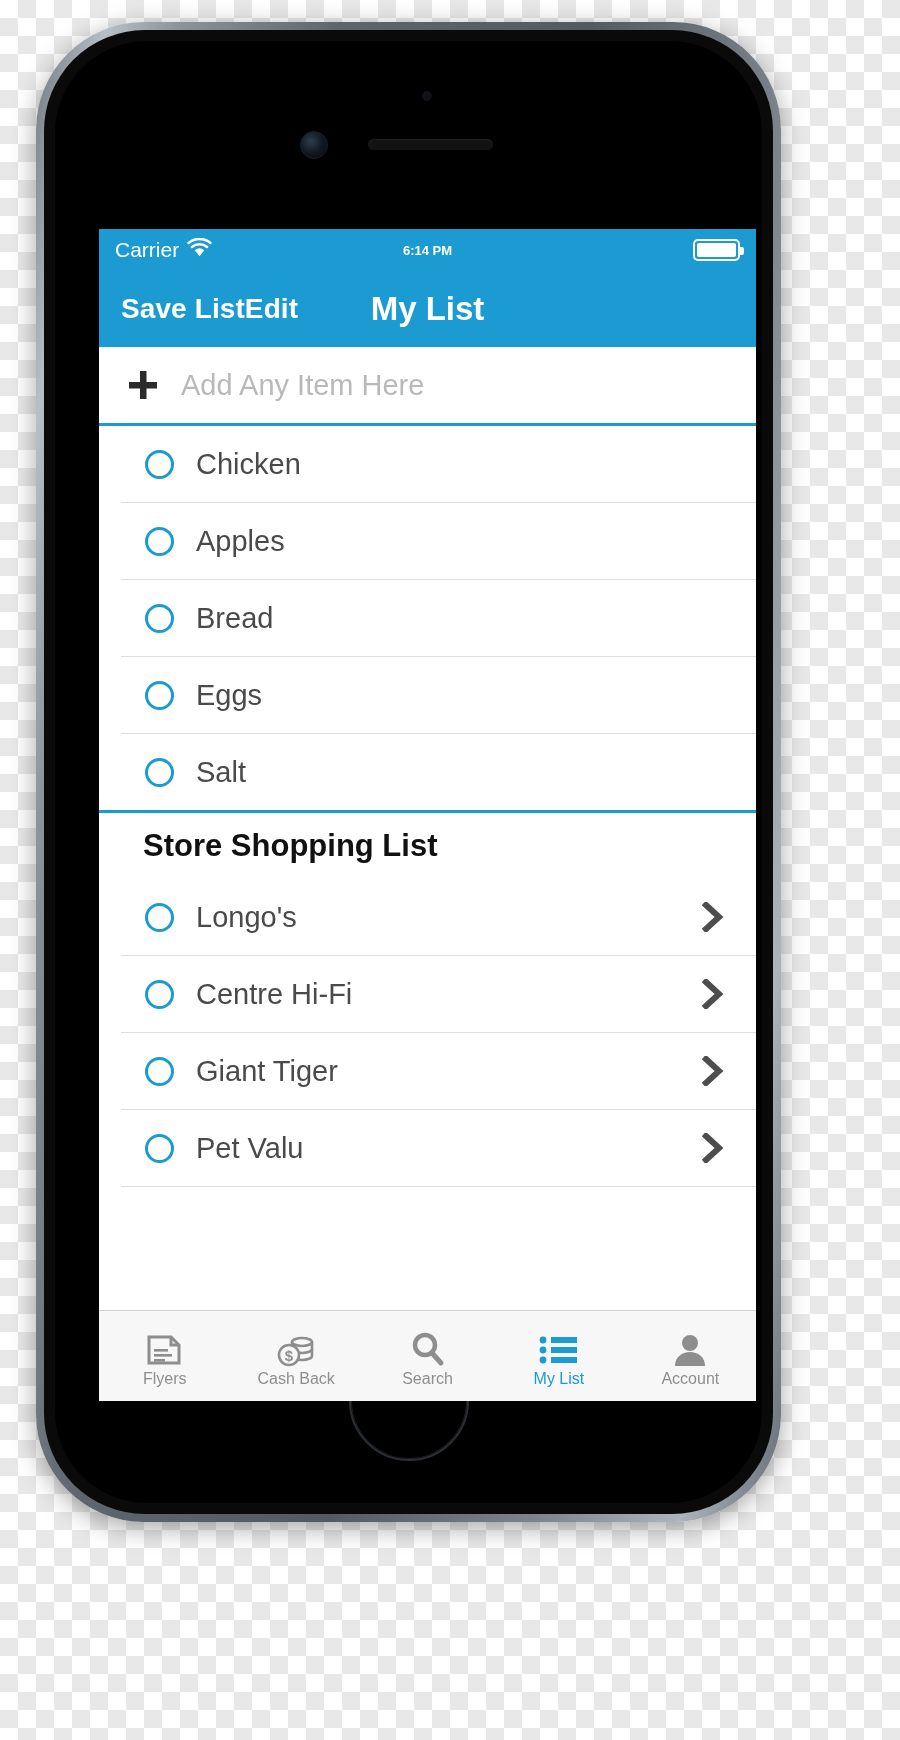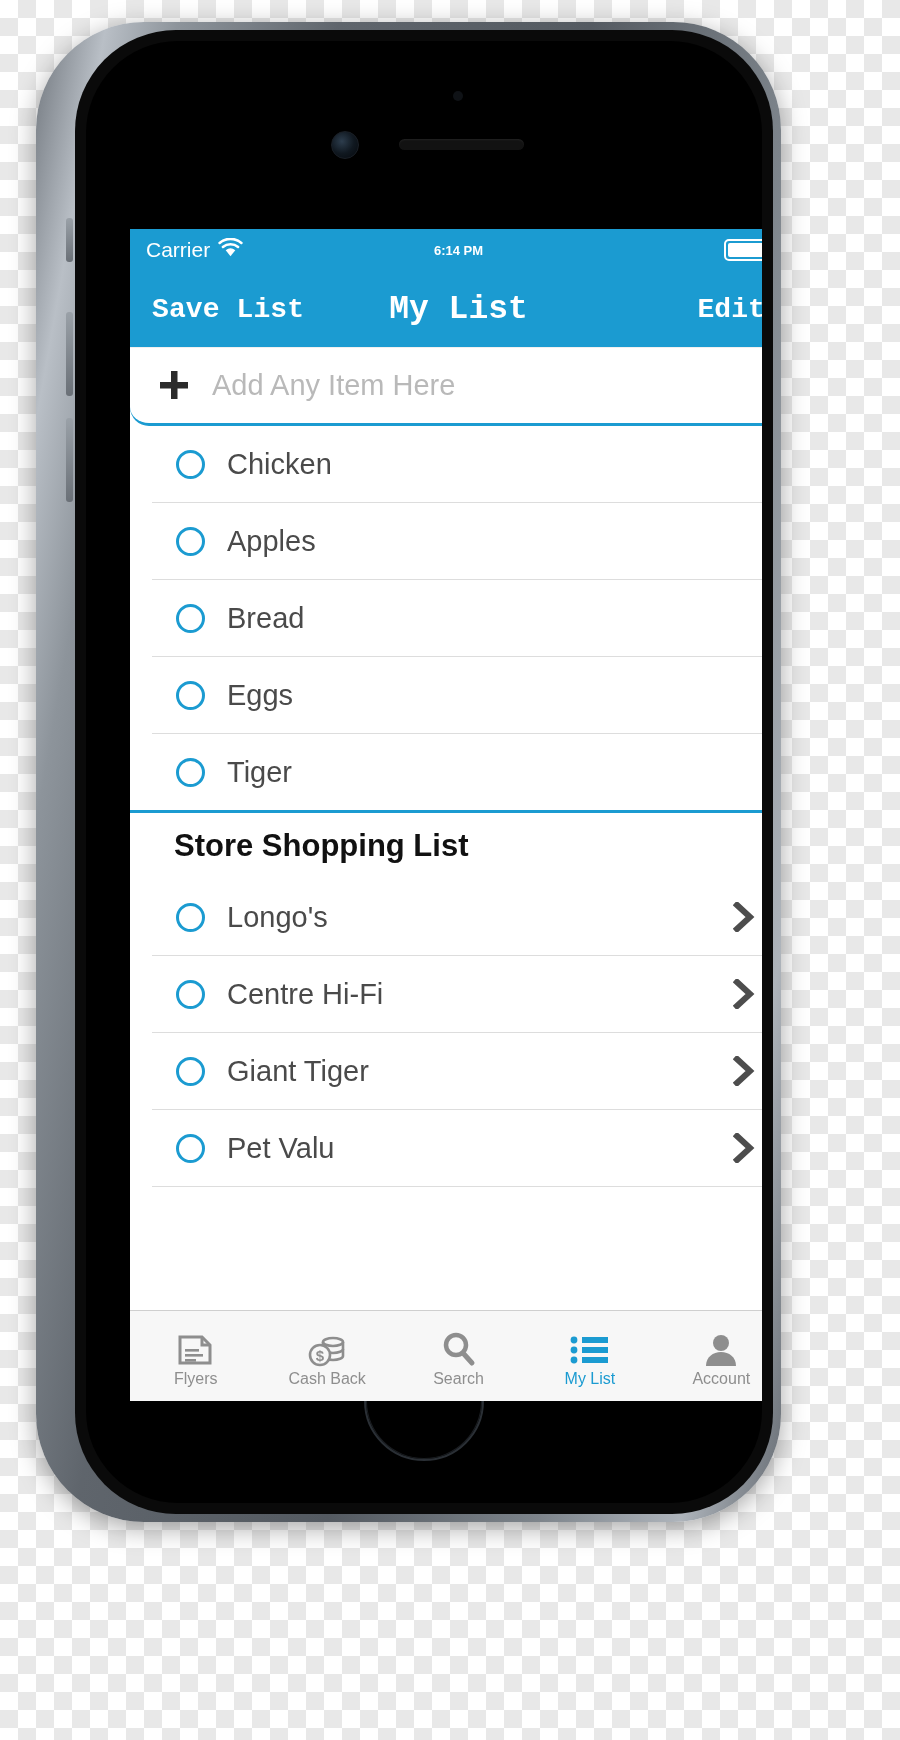--- a/index.html
+++ b/index.html
@@ -27,21 +27,20 @@
     width:745px;height:1500px;
     border-radius:108px;
     background:linear-gradient(100deg,#6f757c 0%,#b9bfc6 7%,#8d949b 14%,#5f656c 30%,#545a61 55%,#7d848b 76%,#aeb4bb 90%,#666c73 100%);
     box-shadow:0 6px 26px rgba(0,0,0,.35);
   }
   .device-inner{
     position:absolute;
     left:8px;top:8px;right:8px;bottom:8px;
     border-radius:101px;
     background:#0a0a0a;
-    margin-left:31px;
   }
   .device-glass{
     position:absolute;
     left:11px;top:11px;right:11px;bottom:11px;
     border-radius:92px;
     background:#000000;
     overflow:hidden;
   }
   
   .btn-side{position:absolute;background:linear-gradient(180deg,#9aa1a8,#6a7077);border-radius:3px;}
@@ -103,41 +102,39 @@
   .battery::after{
     content:"";position:absolute;right:-6px;top:6px;width:4px;height:8px;
     background:#ffffff;border-radius:0 2px 2px 0;
   }
   .battery-fill{background:#ffffff;height:100%;width:100%;border-radius:2px;}
 
   
   .navbar{
     height:76px;flex:0 0 76px;
     background:#1b9bd1;
-    display:flex;align-items:center;justify-content:space-between;
+    display:flex;align-items:center;
     padding:0 22px;
     color:#ffffff;
     position:relative;
     box-shadow:0 1px 0 rgba(0,0,0,.06);
-    font-family:Liberation Mono, monospace;
   }
   .nav-btn{font-size:28px;font-weight:bold;color:#fff;cursor:pointer;letter-spacing:.1px;}
   .nav-title{
     position:absolute;left:0;right:0;text-align:center;
     font-size:33px;font-weight:bold;color:#fff;pointer-events:none;
   }
 
   
   .add-row{
     flex:0 0 76px;height:76px;
     display:flex;align-items:center;
     padding:0 24px;
     background:#fff;
     border-bottom:3px solid #1b9bd1;
-    border-radius:19px;
   }
   .plus-icon{
     width:40px;flex:0 0 40px;display:flex;align-items:center;justify-content:center;
     color:#2b2b2b;font-size:42px;font-weight:bold;line-height:1;margin-right:16px;
   }
   .add-input{
     border:none;outline:none;flex:1;
     font-family:"Liberation Sans",sans-serif;
     font-size:29px;color:#333;background:transparent;
   }
@@ -262,21 +259,21 @@
           <div class="item-row">
             <div class="circle"></div>
             <div class="item-label">Bread</div>
           </div>
           <div class="item-row">
             <div class="circle"></div>
             <div class="item-label">Eggs</div>
           </div>
           <div class="item-row" style="border-bottom:none;">
             <div class="circle"></div>
-            <div class="item-label">Tiger</div>
+            <div class="item-label">Salt</div>
           </div>
 
           <div class="section-divider"></div>
 
           <div class="section-header">
             <span>Store Shopping List</span>
           </div>
 
           <div class="item-row">
             <div class="circle"></div>

